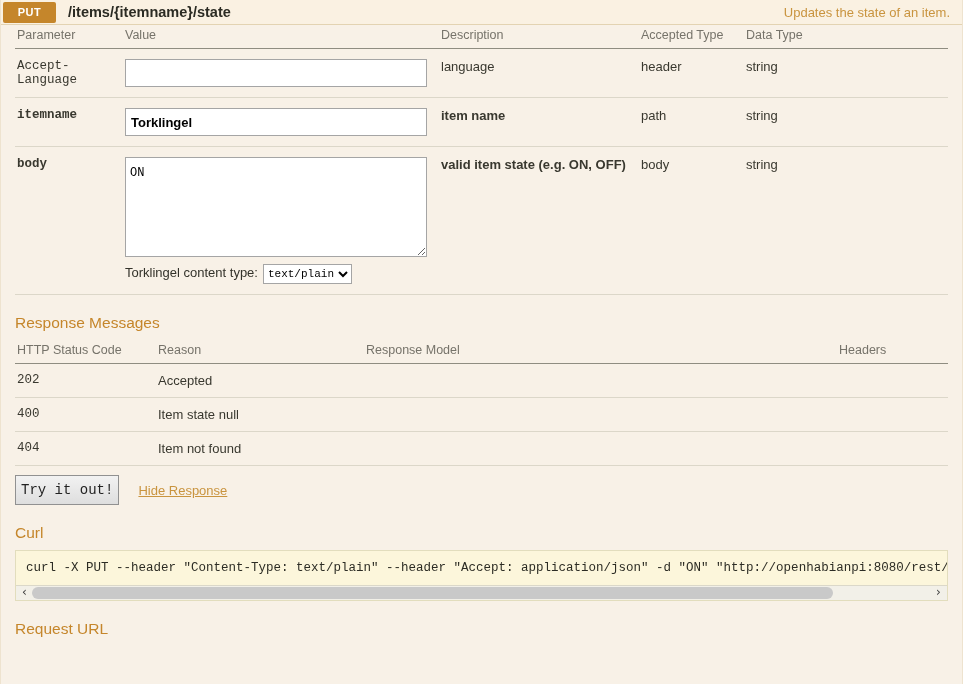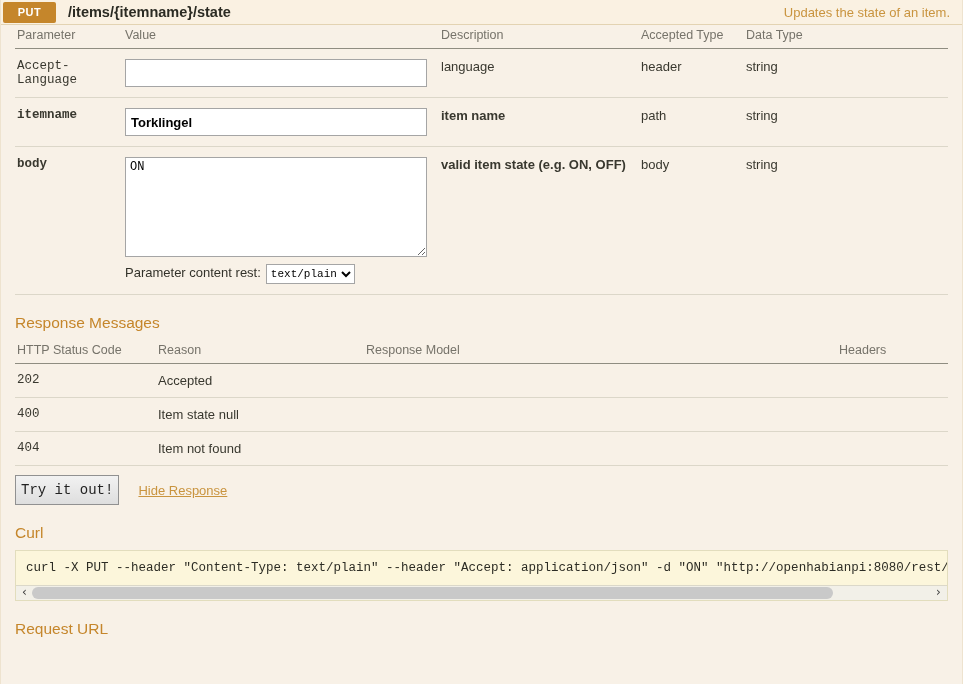--- a/index.html
+++ b/index.html
@@ -62,21 +62,21 @@
     width: 302px; height: 28px;
     border: 1px solid #a5a5a5; background: #fff;
     padding: 1px 5px; font-family: "Liberation Sans", sans-serif;
     font-size: 13px;
   }
   input.bold-value { font-weight: bold; }
   textarea.param-body {
     width: 302px; height: 100px;
     border: 1px solid #a5a5a5; background: #fff;
     font-family: "Liberation Mono", "DejaVu Sans Mono", monospace;
-    font-size: 12px; padding: 2px 4px; resize: both; display: block;
+    font-size: 12px; padding: 8px 4px; resize: both; display: block;
   }
   .ctype-row { margin-top: 7px; font-size: 13px; color: #33322a; }
   .ctype-row select {
     margin-left: 5px; font-size: 11px;
     font-family: Liberation Mono, monospace;
     background: #fff; border: 1px solid #a5a5a5; height: 20px;
   }
   
   td.resp-cell { padding: 9px 4px 9px 2px; }
   .actions { margin-top: 9px; display: flex; align-items: center; }
@@ -155,21 +155,21 @@
           <td><input type="text" class="param-input bold-value" value="Torklingel" style=""></td>
           <td class="req">item name</td>
           <td>path</td>
           <td>string</td>
         </tr>
         <tr>
           <td class="mono req">body</td>
           <td>
             <textarea class="param-body" style="">ON</textarea>
             <div class="ctype-row">
-              <span>Parameter content rest:</span><select><option>text/plain</option></select>
+              <span>Torklingel content type:</span><select><option>text/plain</option></select>
             </div>
           </td>
           <td class="req">valid item state (e.g. ON, OFF)</td>
           <td>body</td>
           <td>string</td>
         </tr>
       </tbody>
     </table>
 
     <h4 class="section">Response Messages</h4>

